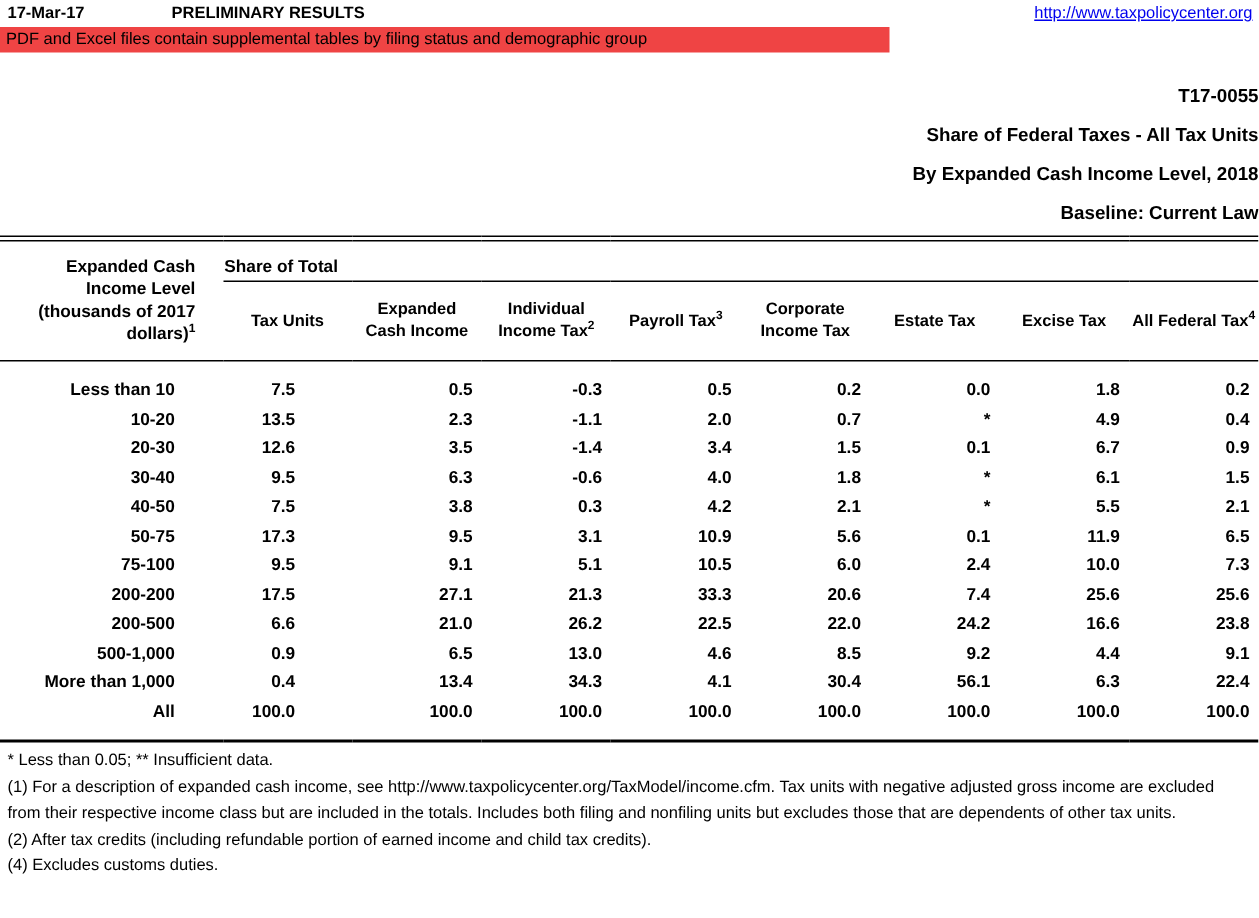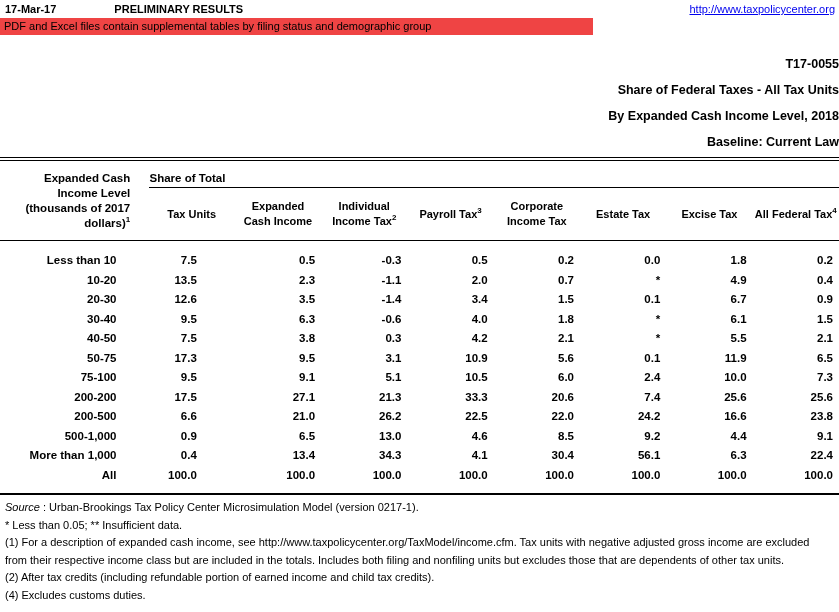--- a/index.html
+++ b/index.html
@@ -227,18 +227,17 @@
       <td>100.0</td>
       <td>100.0</td>
       <td>100.0</td>
       <td>100.0</td>
       <td>100.0</td>
     </tr>
   </tbody>
 </table>
 
 <div class="foot">
-  <div class="fline"><span class="src">Source</span><span> : Urban-Brookings Tax Policy Center Microsimulation Model (version 0217-1).</span></div>
   <div class="fline">* Less than 0.05; ** Insufficient data.</div>
   <div class="fline">(1) For a description of expanded cash income, see http://www.taxpolicycenter.org/TaxModel/income.cfm. Tax units with negative adjusted gross income are excluded from their respective income class but are included in the totals. Includes both filing and nonfiling units but excludes those that are dependents of other tax units.</div>
   <div class="fline">(2) After tax credits (including refundable portion of earned income and child tax credits).</div>
   <div class="fline">(4) Excludes customs duties.</div>
 </div>
 
 </body></html>

